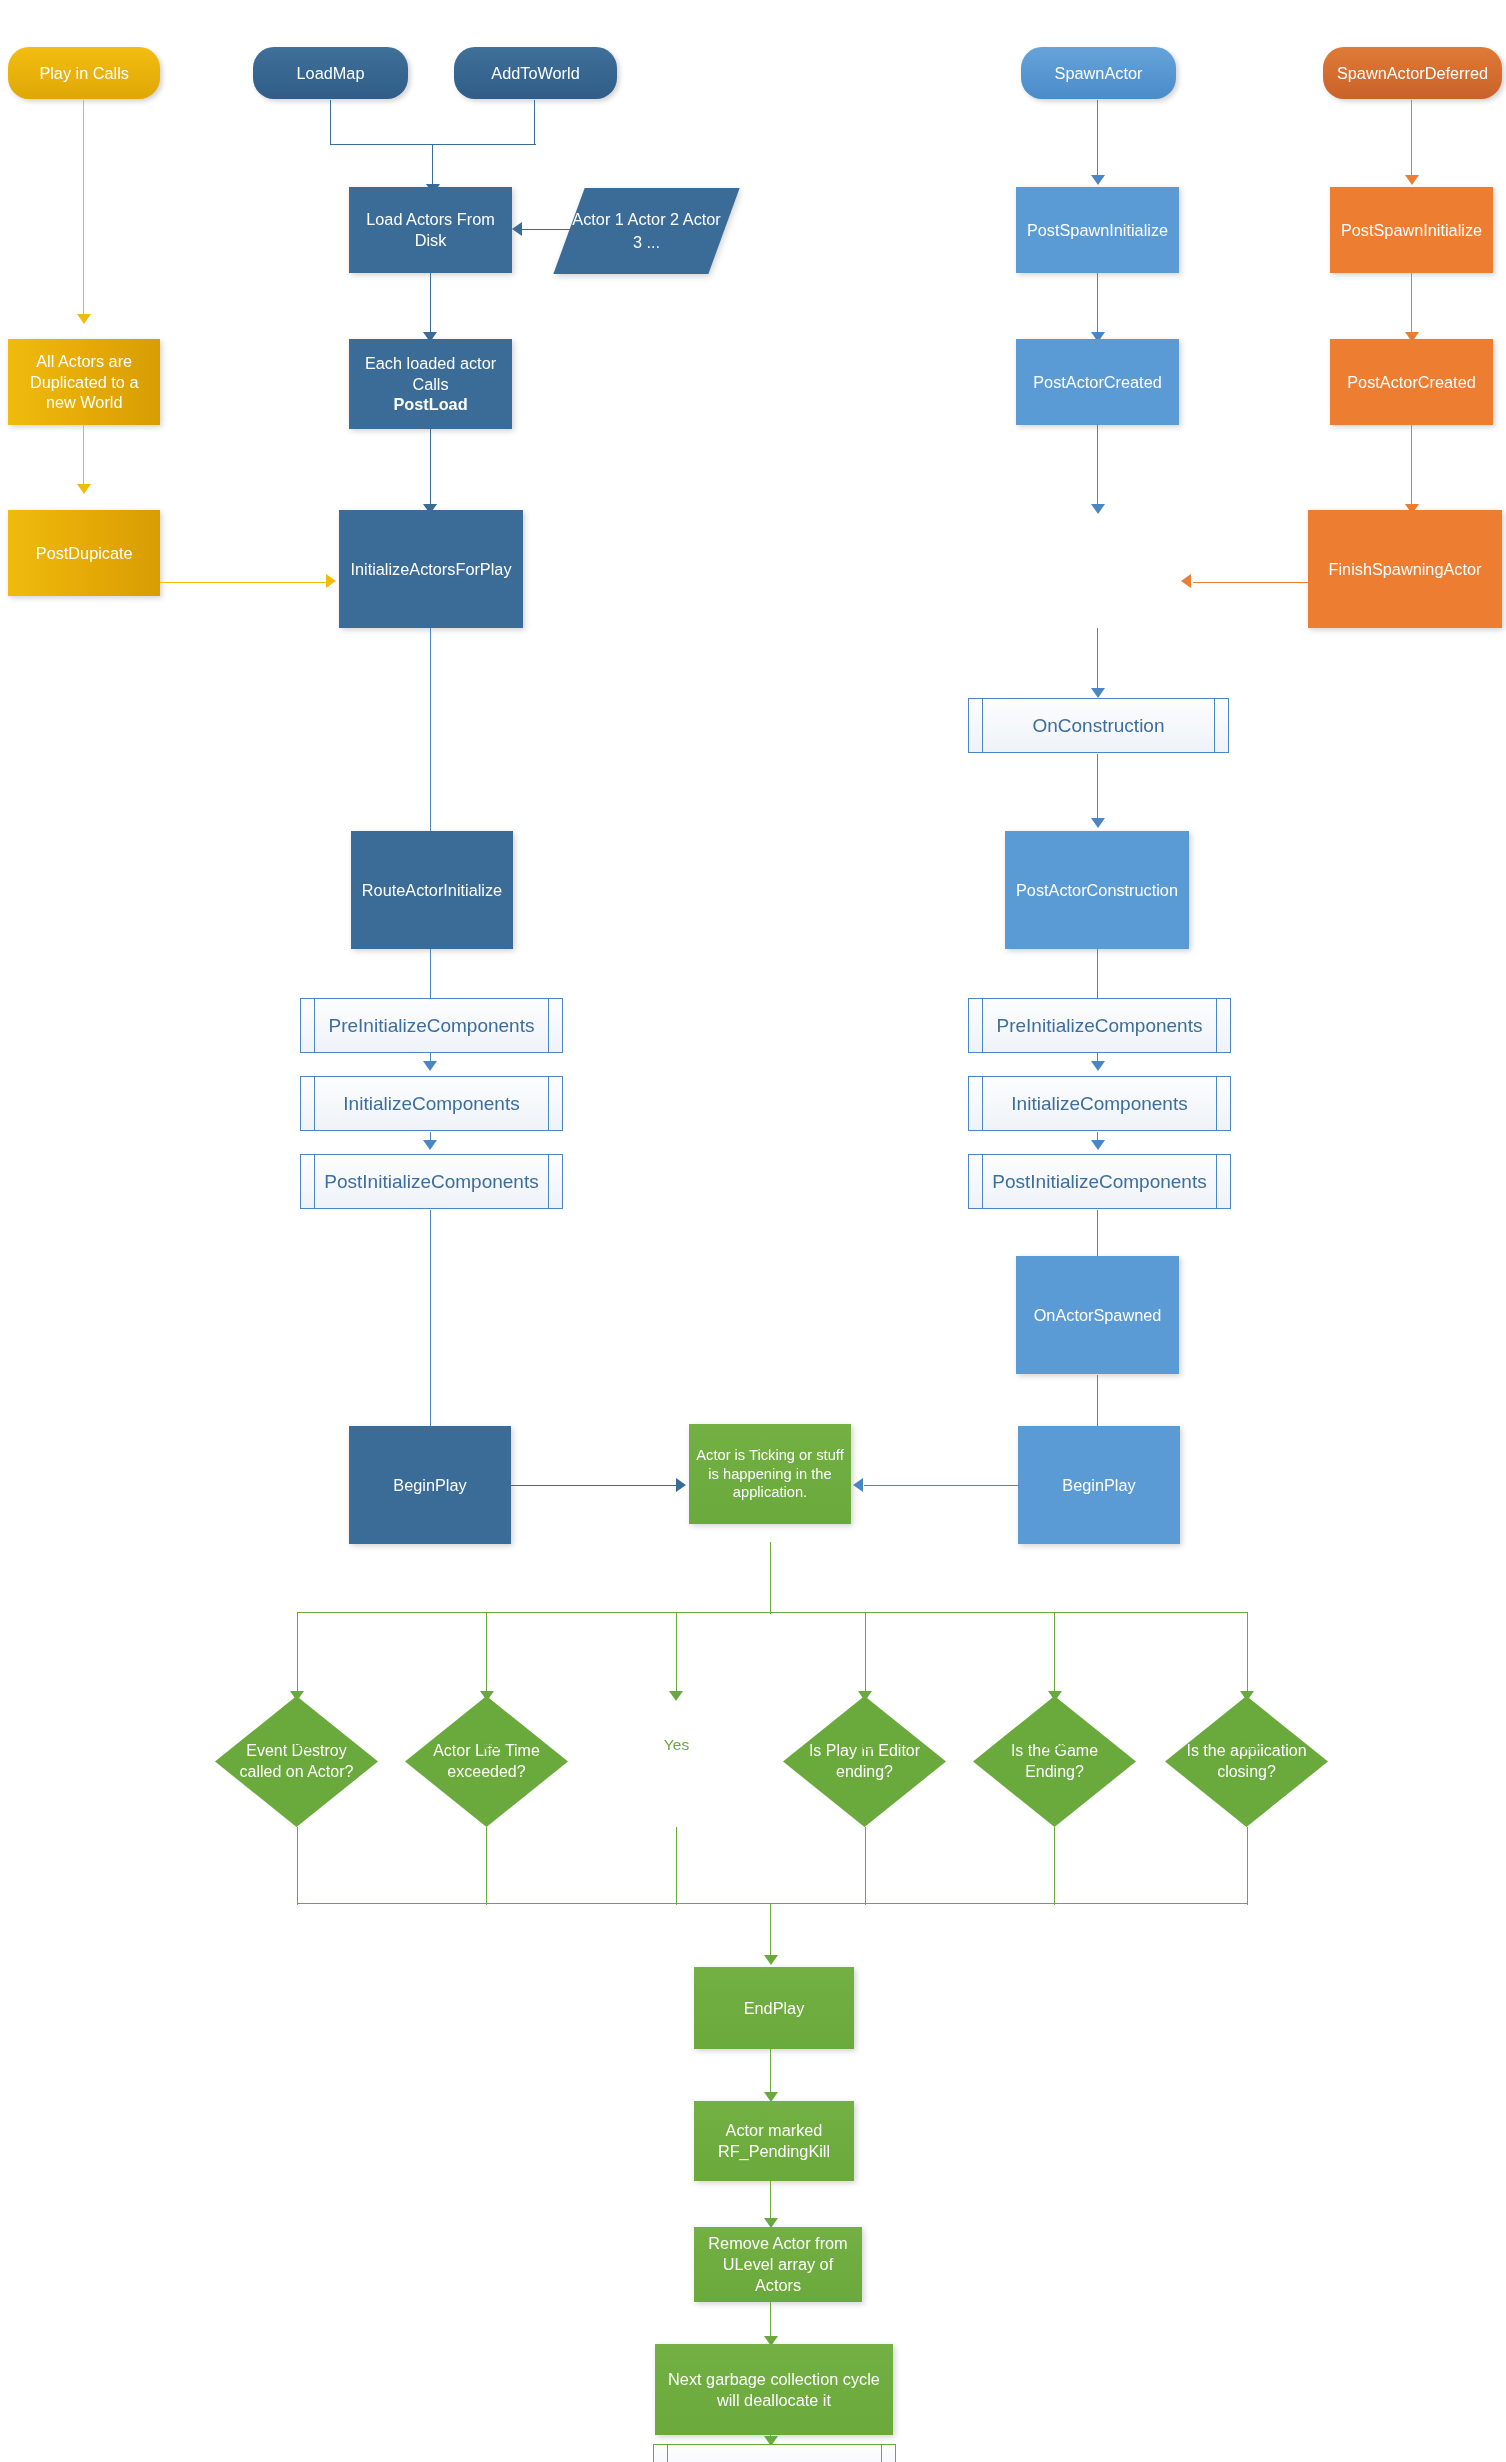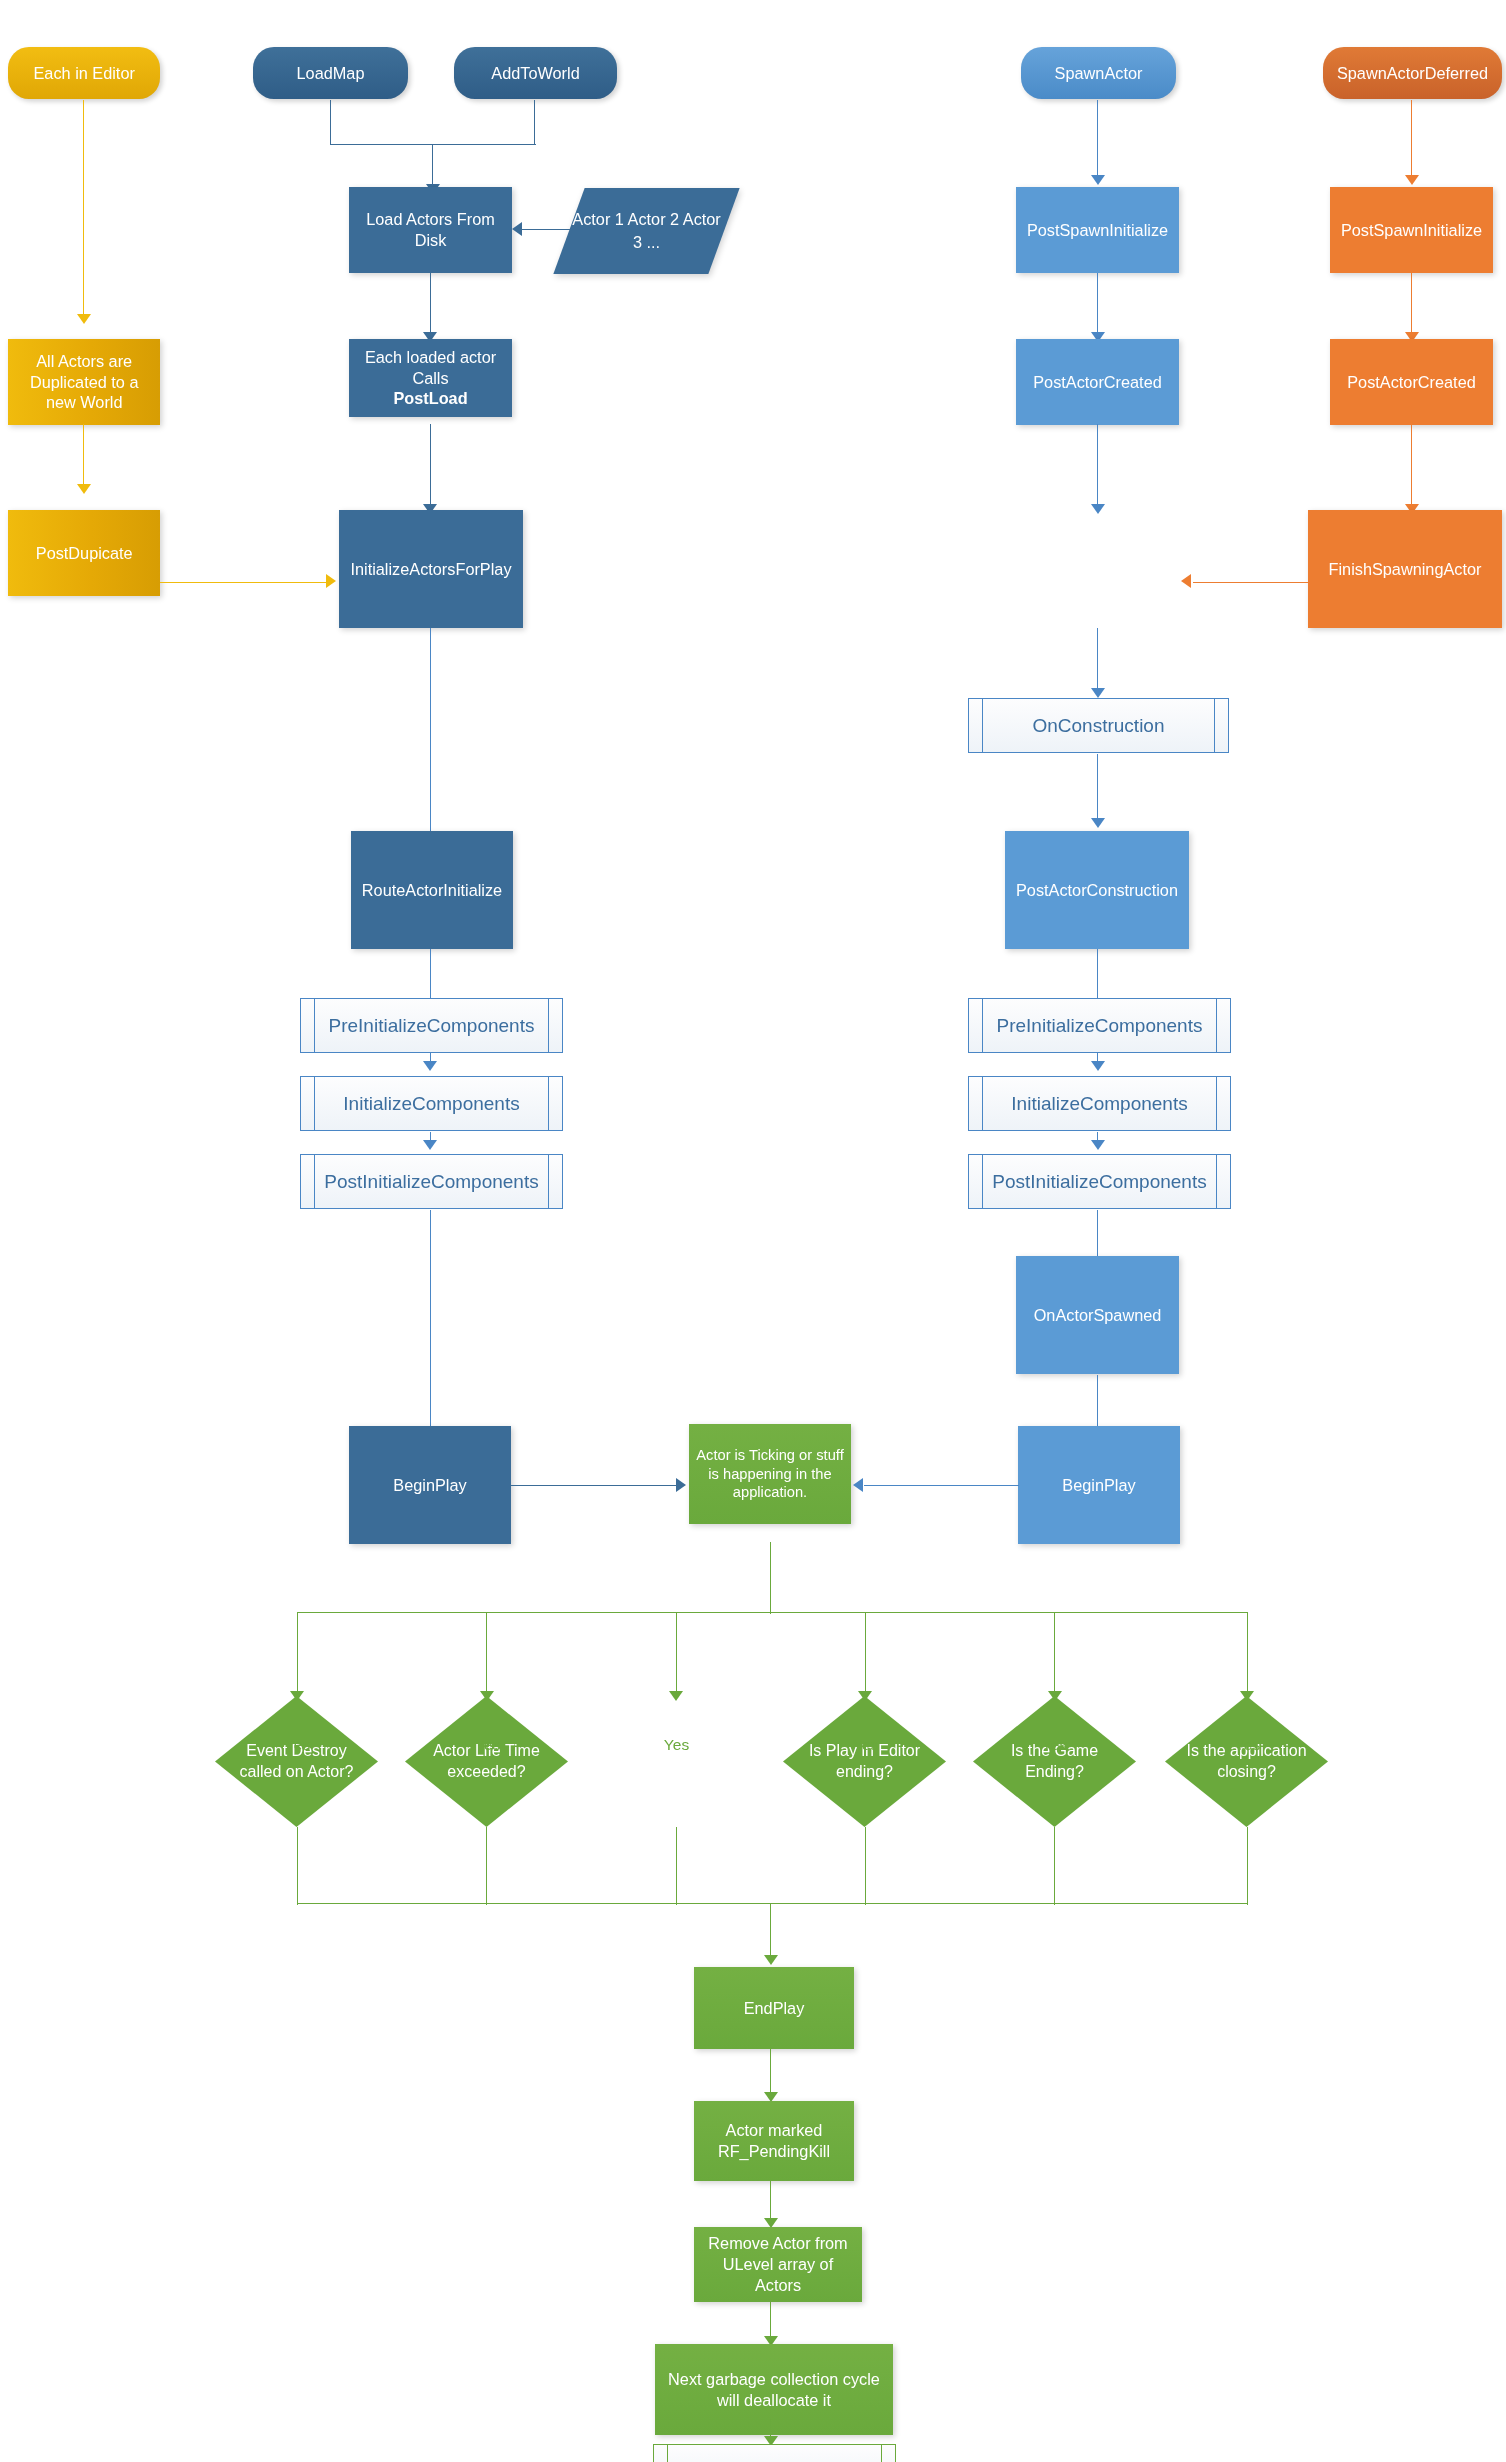--- a/index.html
+++ b/index.html
@@ -147,21 +147,21 @@
   }
 
   .bold { font-weight: bold; }
 </style>
 </head>
 <body>
 
 <div id="canvas">
 
   <div class="node term fill-yellow" style="left:8.2px; top:47px; width:152px; height:52px;">
-    <span>Each in Editor</span>
+    <span>Play in Calls</span>
   </div>
 
   <div class="node term fill-darkblue" style="left:253px; top:47px; width:155px; height:52px;">
     <span>LoadMap</span>
   </div>
 
   <div class="node term fill-darkblue" style="left:454px; top:47px; width:163px; height:52px;">
     <span>AddToWorld</span>
   </div>
 
@@ -218,21 +218,21 @@
   <div class="edge v c-blue" style="left:1097px; top:273px; height:61px;"></div>
   <div class="arrow down a-blue" style="left:1091px; top:332px;"></div>
 
   <div class="edge v c-orange" style="left:1411px; top:273px; height:61px;"></div>
   <div class="arrow down a-orange" style="left:1405px; top:332px;"></div>
 
   <div class="node fill-yellow" style="left:8.2px; top:339px; width:152px; height:86px;">
     <span>All Actors are Duplicated to a new World</span>
   </div>
 
-  <div class="node fill-darkblue" style="left:349px; top:339px; width:163px; height:78px;">
+  <div class="node fill-darkblue" style="left:349px; top:339px; width:163px; height:90px;">
     <span>
         <span>Each loaded actor Calls </span>
         <span class="bold">PostLoad</span>
       </span>
   </div>
 
   <div class="node fill-medblue" style="left:1016px; top:339px; width:163px; height:86px;">
     <span>PostActorCreated</span>
   </div>
 

